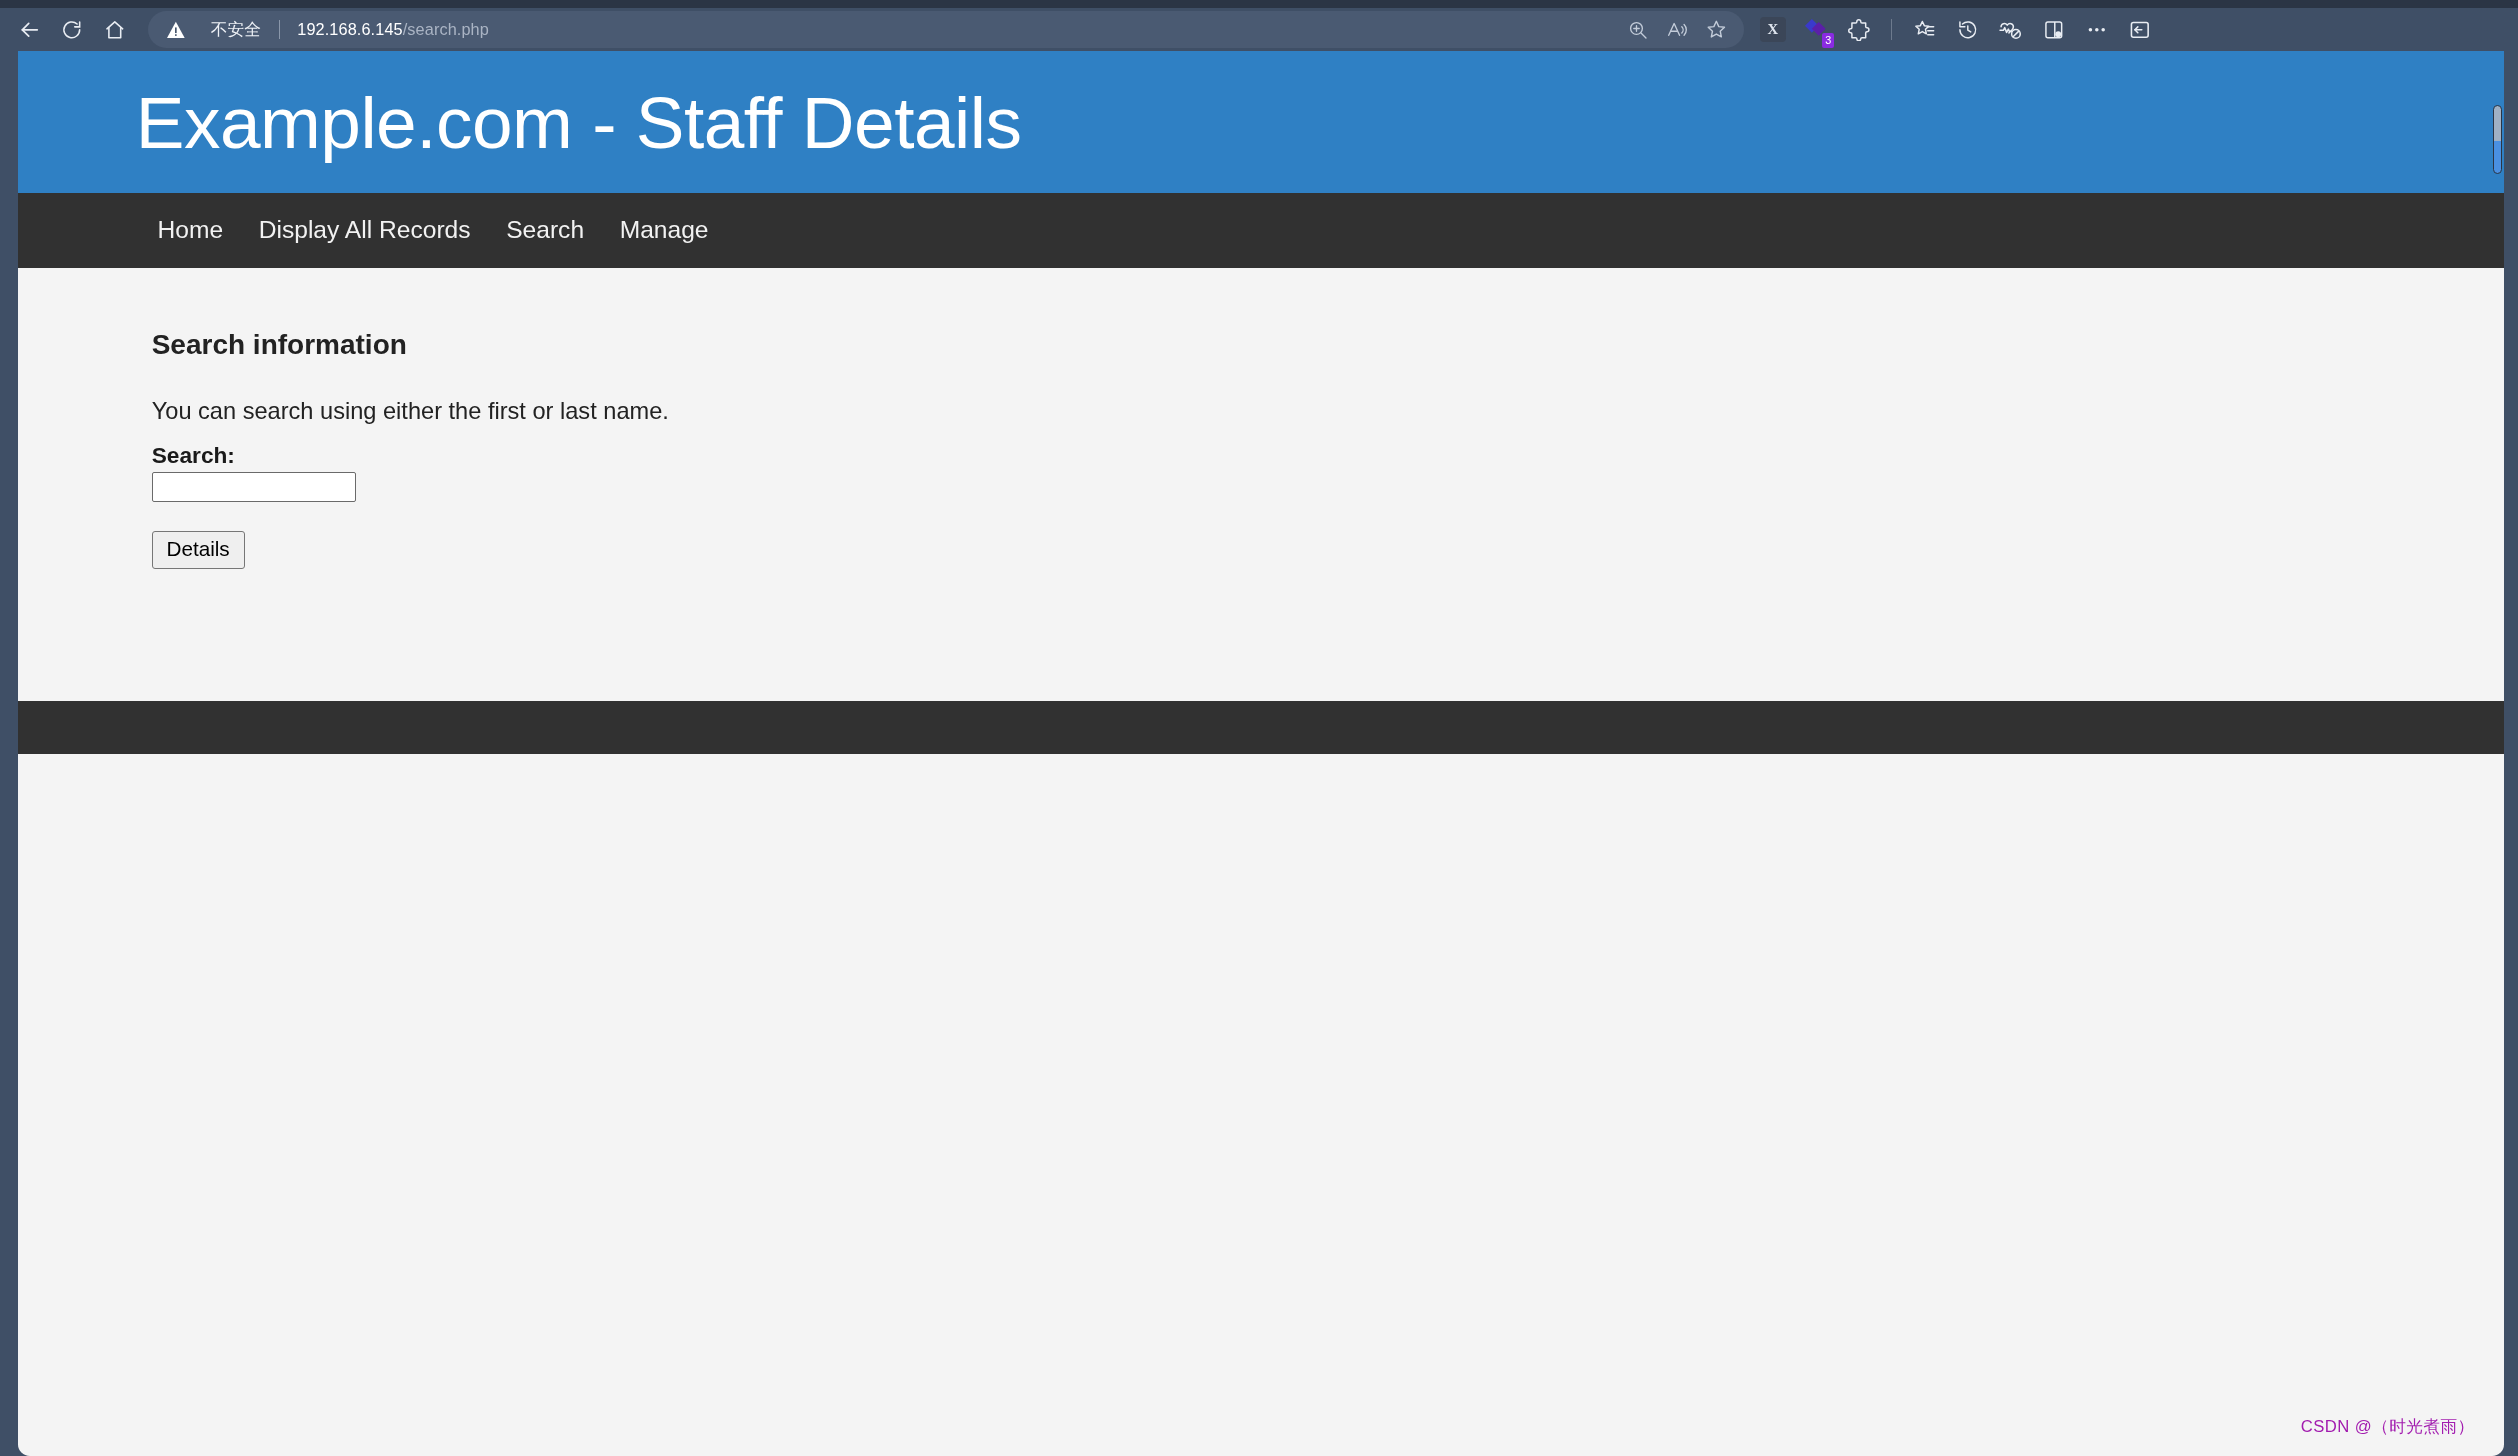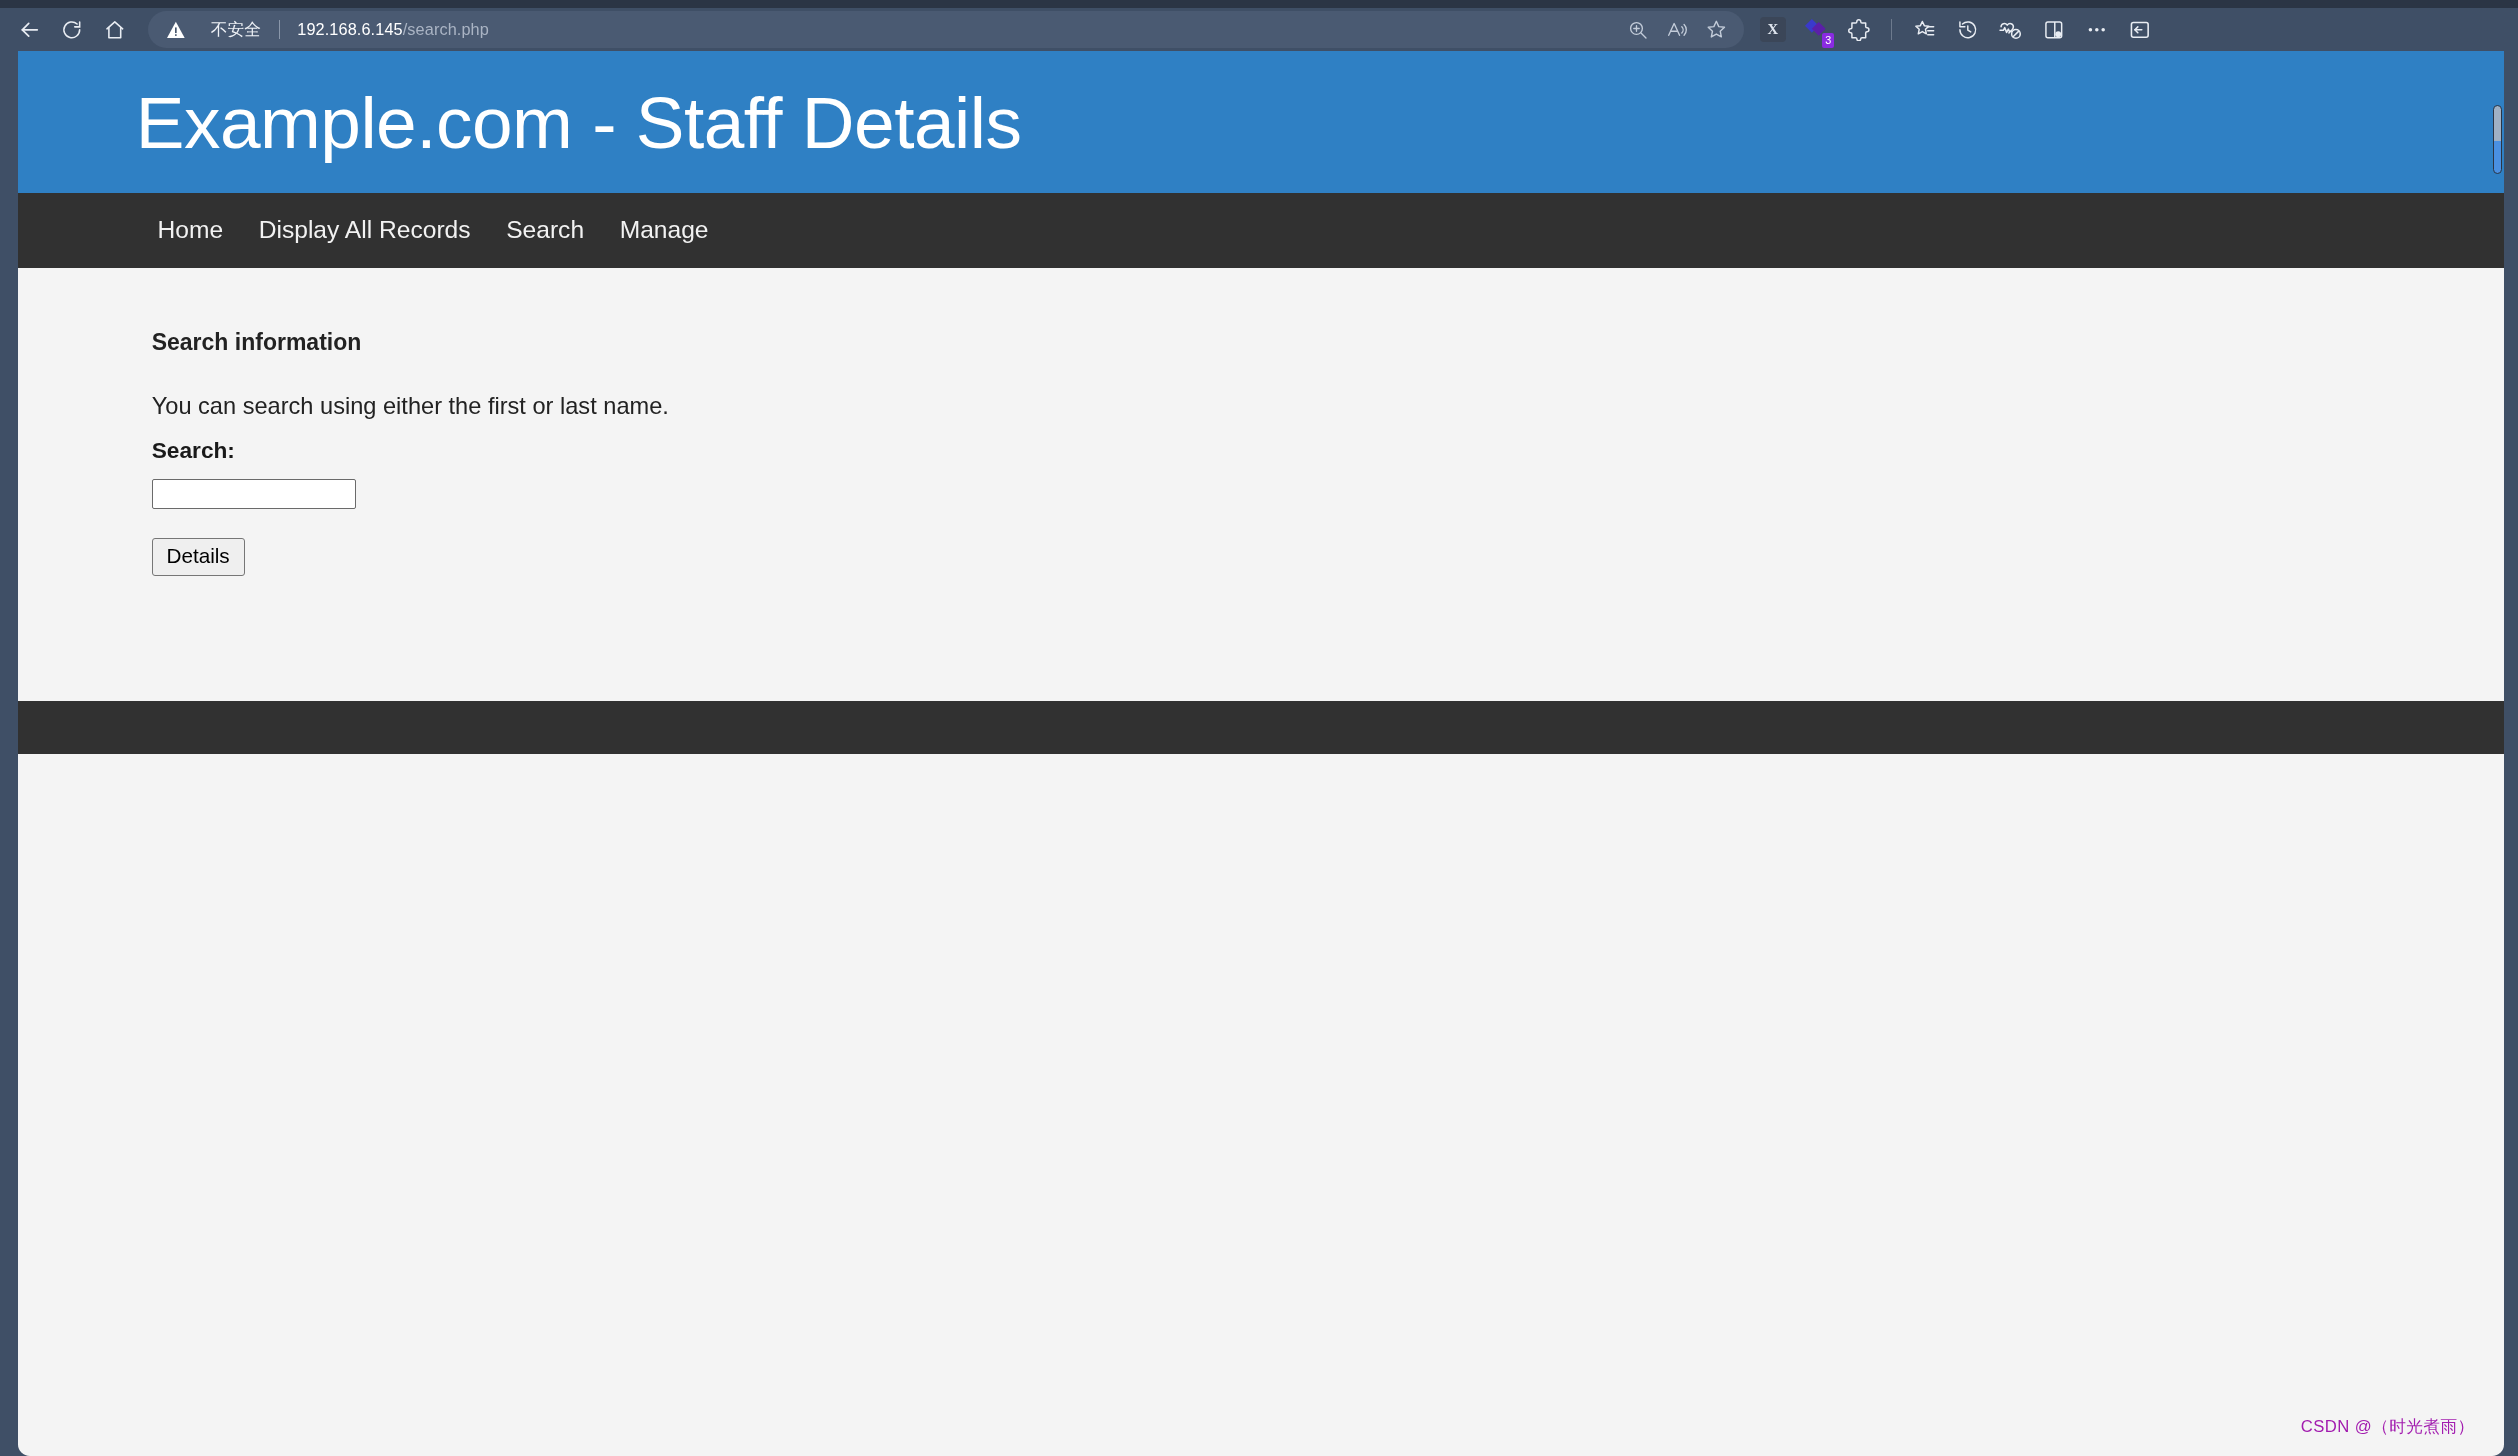--- a/index.html
+++ b/index.html
@@ -148,37 +148,37 @@
     text-decoration: none;
     padding: 0 13.8px;
     line-height: 1;
   }
   .content {
     background: #f4f4f4;
     min-height: 386px;
     padding: 61px 0 0 134px;
   }
   .content h2 {
-    font-size: 23px;
+    font-size: 28px;
     font-weight: bold;
     color: #222;
     margin-bottom: 37px;
   }
   .content p.intro {
     font-size: 23.6px;
     color: #222;
     font-weight: 400;
     margin-bottom: 17px;
   }
   .form-label {
     font-size: 22.7px;
     font-weight: bold;
     color: #1a1a1a;
     display: block;
-    margin-bottom: 15px;
+    margin-bottom: 3px;
   }
   .text-input {
     width: 204px;
     height: 29.6px;
     border: 1.5px solid #6a6a6a;
     background: #ffffff;
     border-radius: 2px;
     font-size: 15.8px;
     padding: 2px 3.9px;
     font-family: "Liberation Sans", sans-serif;

